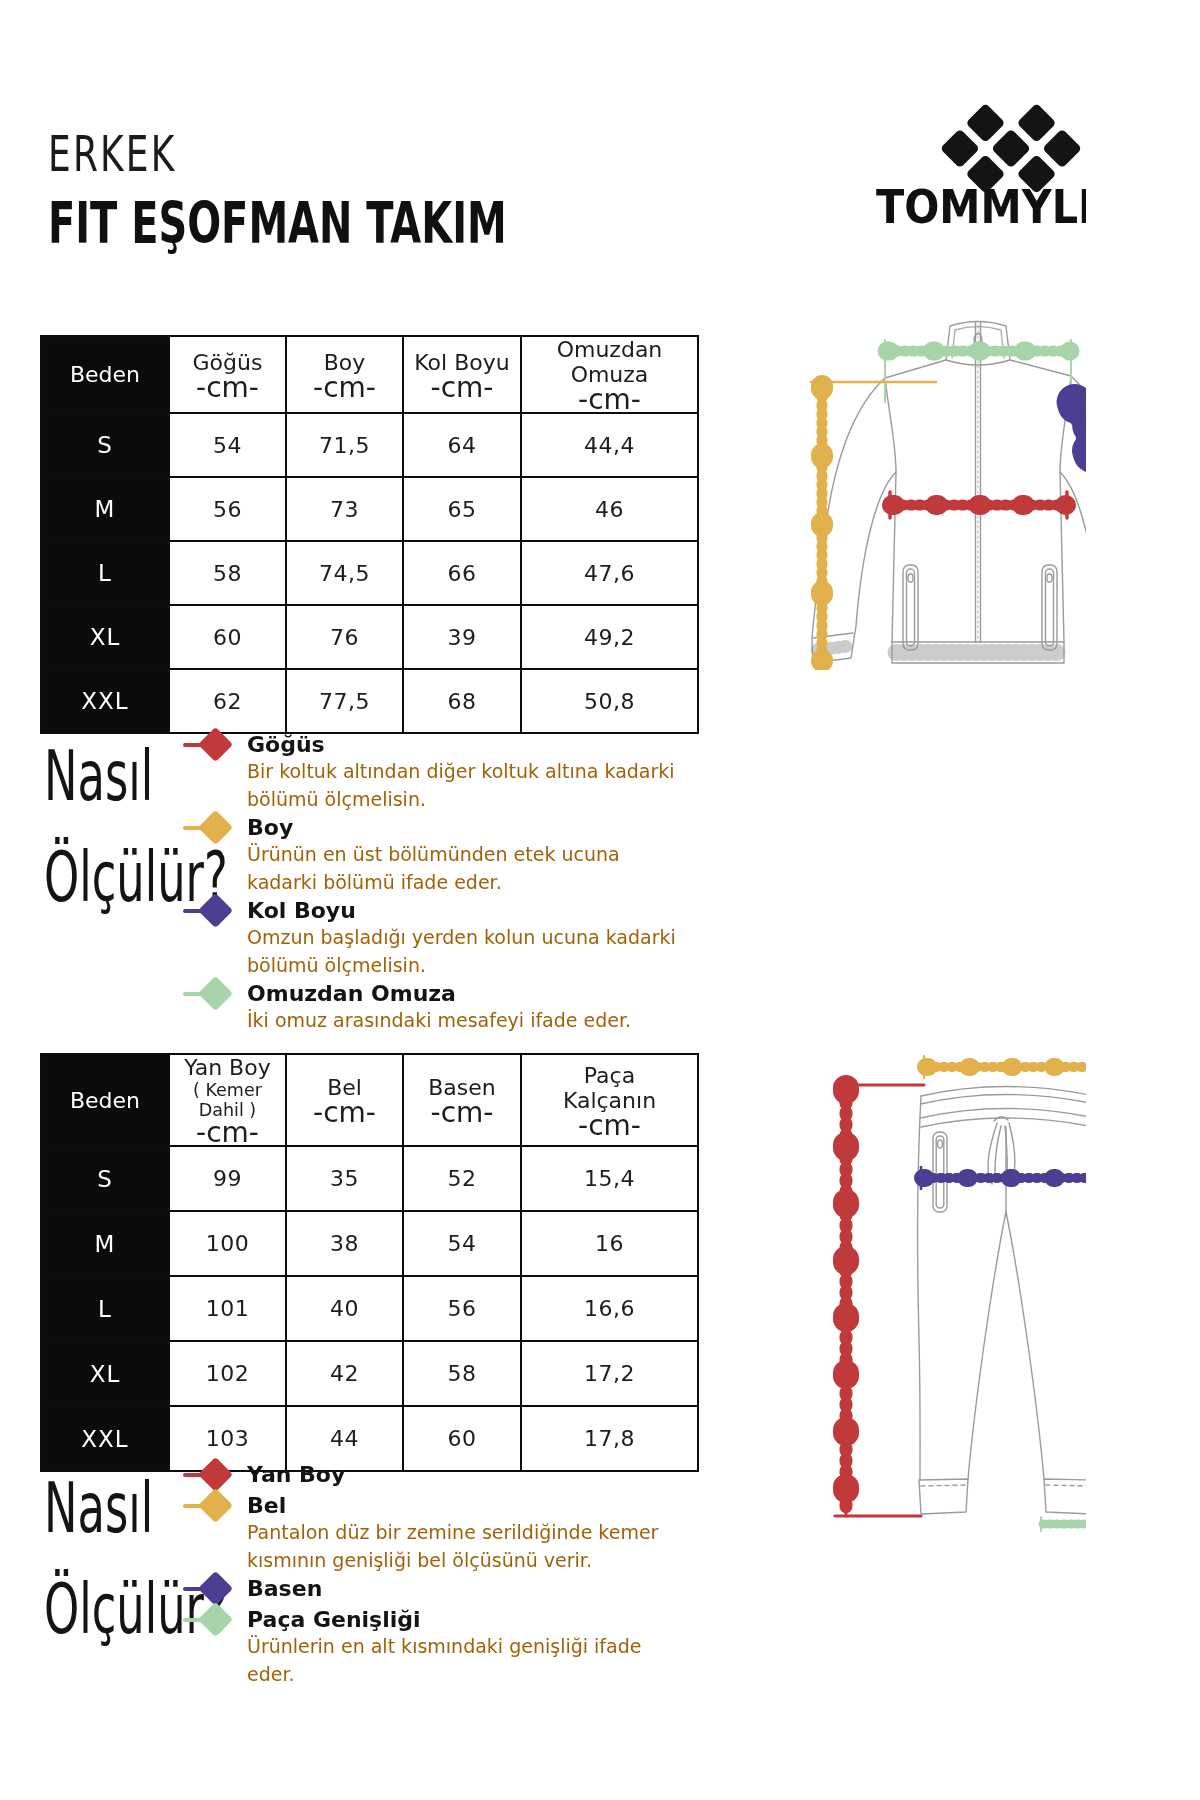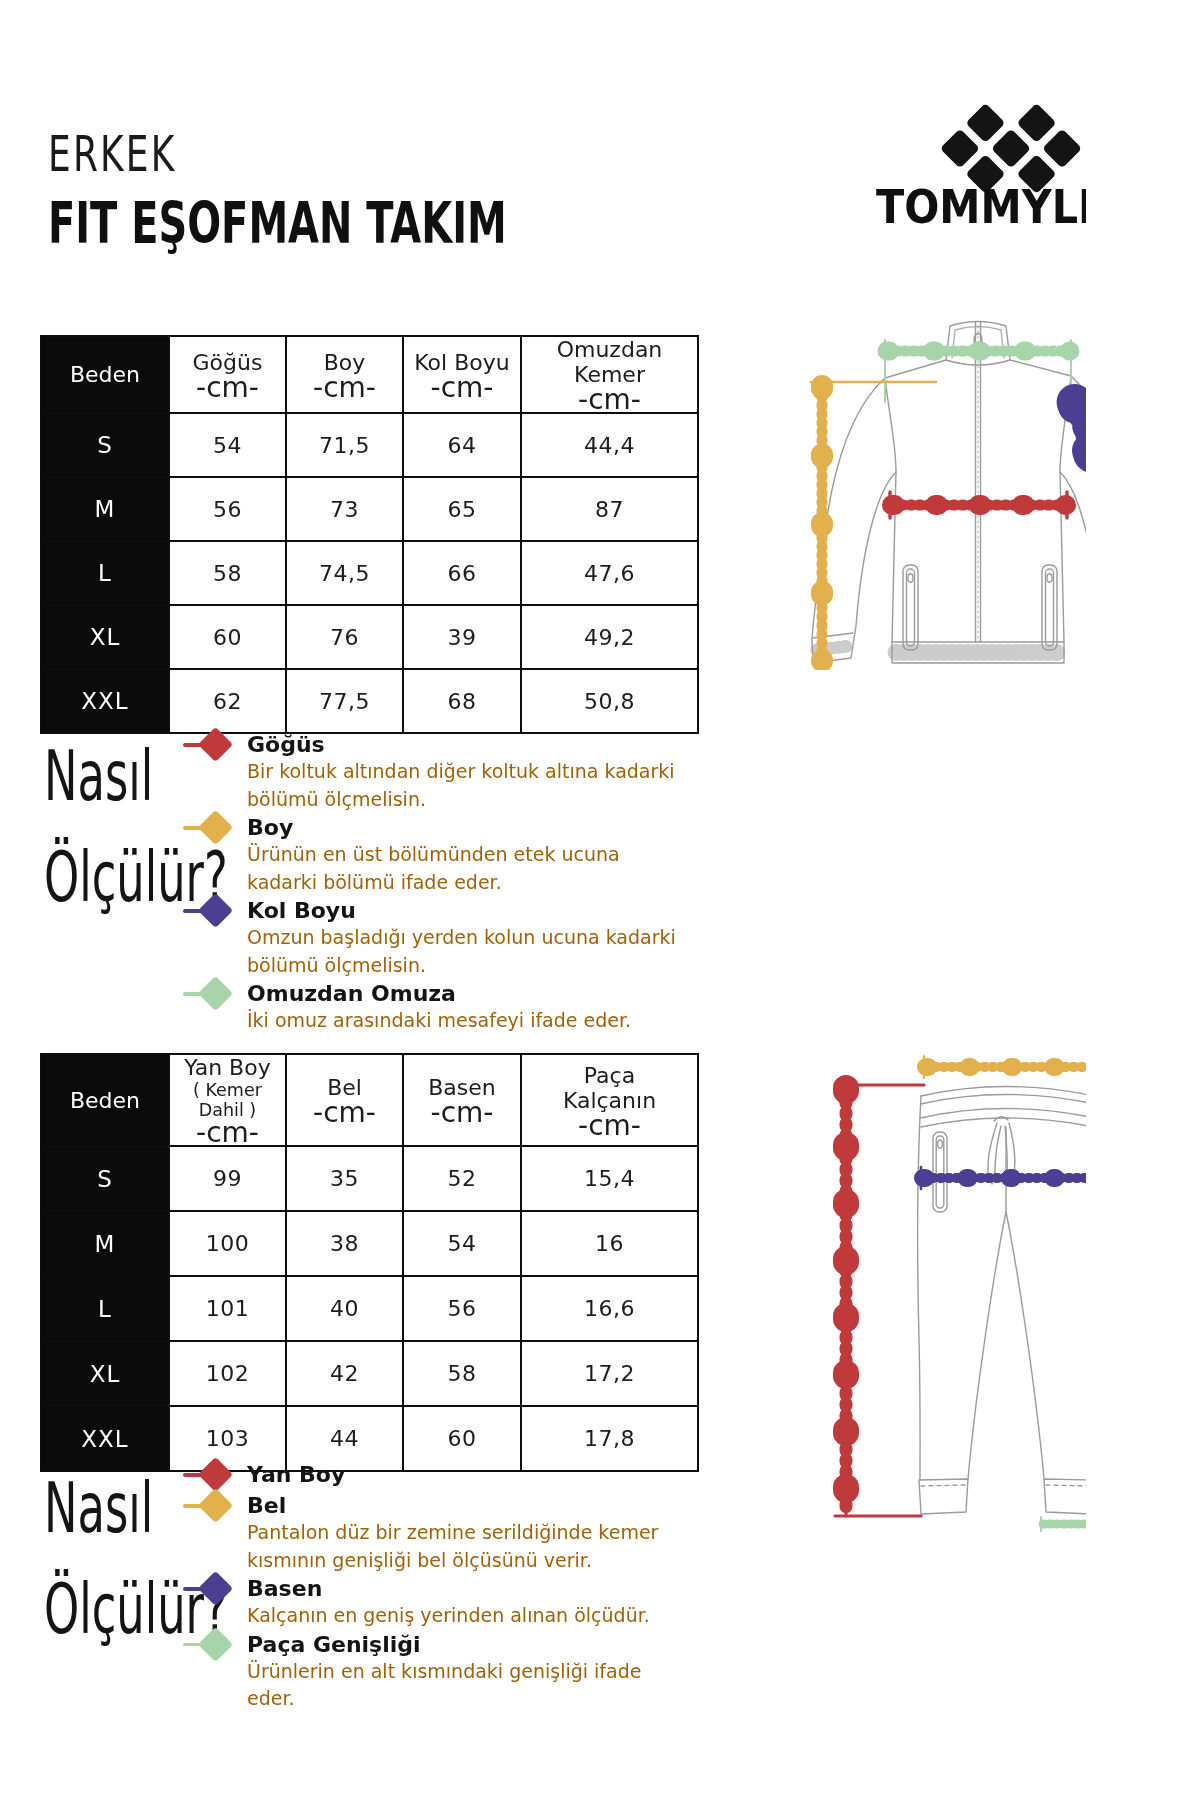--- a/index.html
+++ b/index.html
@@ -94,39 +94,39 @@
         <th>
           <div class="h1">Boy</div>
             <div class="hu">-cm-</div>
           </th>
         <th>
           <div class="h1">Kol Boyu</div>
             <div class="hu">-cm-</div>
           </th>
         <th>
           <div class="h1">Omuzdan</div>
-            <div class="h1">Kemer</div>
+            <div class="h1">Omuza</div>
             <div class="hu">-cm-</div>
           </th>
       </tr>
     </thead>
     <tbody>
       <tr class="drow">
         <th class="dark sz">S</th>
         <td class="val">54</td>
         <td class="val">71,5</td>
         <td class="val">64</td>
         <td class="val">44,4</td>
       </tr>
       <tr class="drow">
         <th class="dark sz">M</th>
         <td class="val">56</td>
         <td class="val">73</td>
         <td class="val">65</td>
-        <td class="val">87</td>
+        <td class="val">46</td>
       </tr>
       <tr class="drow">
         <th class="dark sz">L</th>
         <td class="val">58</td>
         <td class="val">74,5</td>
         <td class="val">66</td>
         <td class="val">47,6</td>
       </tr>
       <tr class="drow">
         <th class="dark sz">XL</th>
@@ -402,21 +402,20 @@
         <div class="hm-desc">Pantalon düz bir zemine serildiğinde kemer kısmının genişliği bel ölçüsünü verir.</div>
       </div>
     </div>
     <div class="hm-item">
       <div class="hm-icon">
         <span class="hm-line" style="background: rgb(75, 62, 147);"></span>
         <span class="hm-diamond" style="background: rgb(75, 62, 147);"></span>
       </div>
       <div>
         <div class="hm-name">Basen</div>
-        <div class="hm-desc">Kalçanın en geniş yerinden alınan ölçüdür.</div>
       </div>
     </div>
     <div class="hm-item">
       <div class="hm-icon">
         <span class="hm-line" style="background: rgb(168, 212, 170);"></span>
         <span class="hm-diamond" style="background: rgb(168, 212, 170);"></span>
       </div>
       <div>
         <div class="hm-name">Paça Genişliği</div>
         <div class="hm-desc">Ürünlerin en alt kısmındaki genişliği ifade eder.</div>

